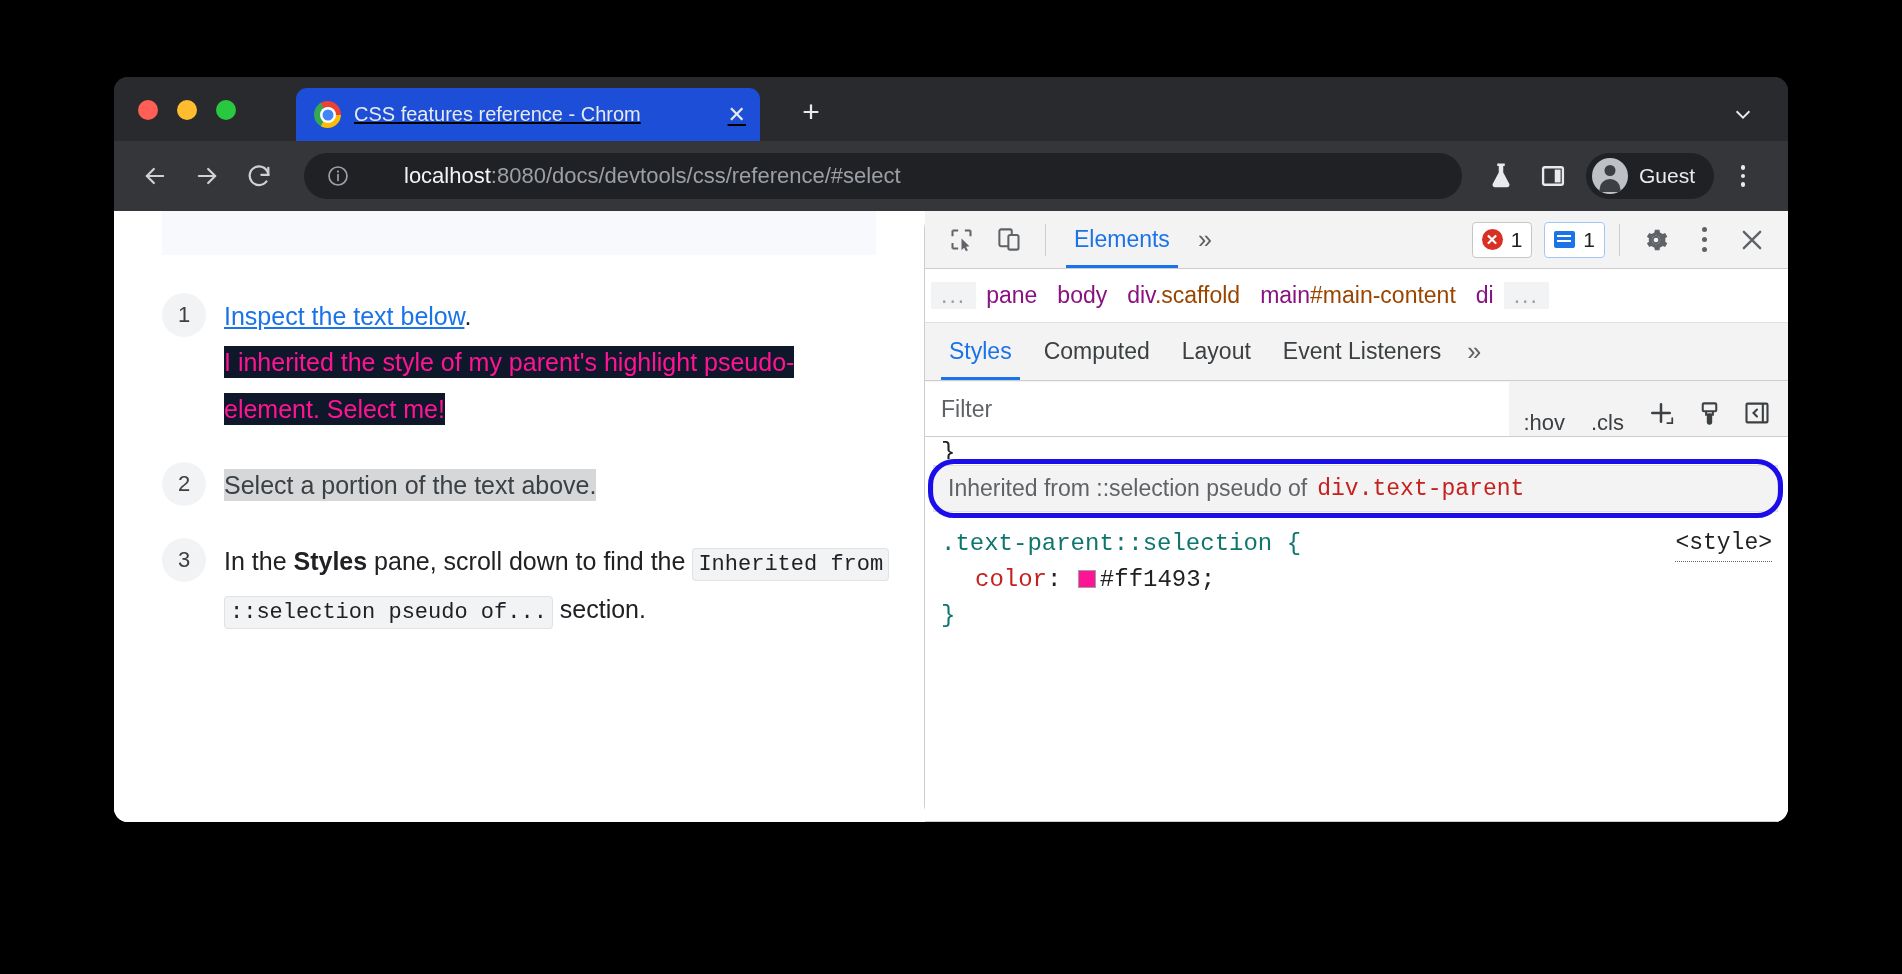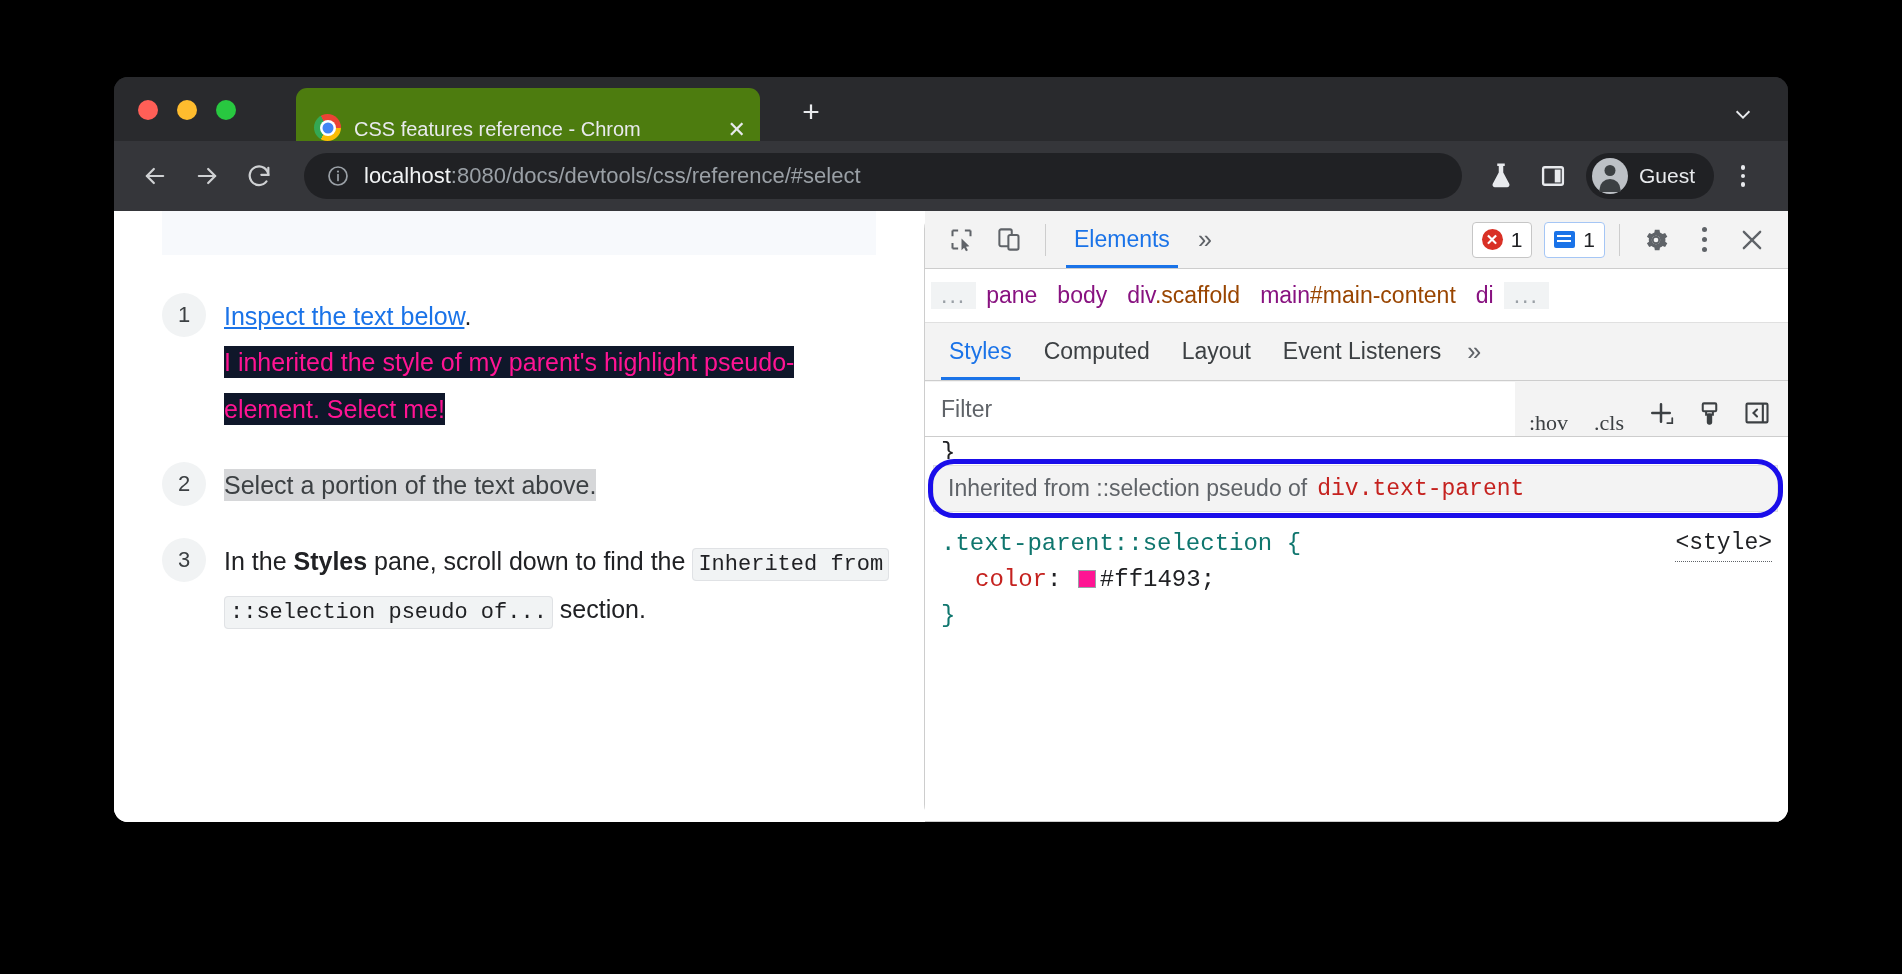--- a/index.html
+++ b/index.html
@@ -35,25 +35,26 @@
     display: flex; gap: 19px; align-items: center;
   }
   .light { width: 20px; height: 20px; border-radius: 50%; }
   .light.red { background: #ff5f57; }
   .light.yellow { background: #febc2e; }
   .light.green { background: #28c840; }
 
   .tab {
     position: absolute; left: 182px; bottom: 0;
     width: 464px; height: 53px;
-    background: #4d7c0f;
+    background: #1d4ed8;
     border-radius: 11px 11px 0 0;
-    display: flex; align-items: flex-end;
+    display: flex; align-items: center;
     padding: 0 14px 0 18px;
     gap: 13px;
+    text-decoration: underline;
   }
   .chrome-logo { width: 27px; height: 27px; border-radius: 50%; position: relative; flex:0 0 27px;
     background: conic-gradient(from -30deg, #ea4335 0deg 120deg, #fbbc05 120deg 240deg, #34a853 240deg 360deg); }
   .chrome-logo::after {
     content:""; position:absolute; left:50%; top:50%; transform: translate(-50%,-50%);
     width: 11px; height: 11px; border-radius: 50%; background:#4285f4; box-shadow: 0 0 0 2.5px #fff;
   }
   .tab-title {
     flex: 1 1 auto; color: #e8eaed; font-size: 20px;
     white-space: nowrap; overflow: hidden;
@@ -86,21 +87,21 @@
     color: #cfd1d3;
   }
   .navbtn svg { display:block; }
   .omnibox {
     flex: 1 1 auto; height: 46px; margin: 0 10px 0 16px;
     background: #202124; border-radius: 23px;
     display: flex; align-items: center; gap: 14px;
     padding: 0 22px 0 22px; min-width: 0;
   }
   .omni-url { font-size: 22px; white-space: nowrap; overflow: hidden; color:#9aa0a6; }
-  .omni-url .host { color: #f1f3f4; }
+  .omni-url .host { color: #f1f3f4; margin-left: 40px; }
   .tbicon {
     width: 46px; height: 46px; flex: 0 0 46px;
     display: flex; align-items: center; justify-content: center;
     color: #e8eaed;
   }
   .profile-pill {
     height: 46px; border-radius: 23px; background: #202124;
     display: flex; align-items: center; gap: 11px;
     padding: 0 19px 0 6px; margin-left: 4px;
   }
@@ -211,21 +212,21 @@
     height: 56px; flex: 0 0 56px; background: #f3f3f3;
     border-bottom: 1px solid #cdcdcd;
     display: flex; align-items: flex-end; gap: 2px; padding-right: 8px;
   }
   .filter-input {
     flex: 1 1 auto; height: 54px; background: #fff; border: none;
     font-family: "Liberation Sans", sans-serif;
     font-size: 23px; color: #202124; padding: 0 16px; outline: none; min-width: 0;
   }
   .filter-input::placeholder { color: #5f6368; }
-  .mono-btn { font-family: Liberation Serif, serif; font-size: 22px; color:#3c4043; padding: 0 12px; }
+  .mono-btn { font-family: Liberation Sans, sans-serif; font-size: 22px; color:#3c4043; padding: 0 12px; }
   .fbtn { width: 46px; height: 46px; display:flex; align-items:center; justify-content:center; color:#3c4043; }
 
   
   .dt-styles { flex: 1 1 auto; background: #fff; position: relative; overflow: hidden;
     font-family: "Liberation Mono", monospace; }
   .brace-top { font-size: 24px; color:#202124; padding: 2px 0 0 16px; height: 22px; overflow: hidden; }
   .inherit-row {
     margin: 6px 10px 0 8px; background: #f3f3f3;
     border: 1px solid #e0e0e0;
     padding: 9px 14px; font-family: "Liberation Sans", sans-serif;

